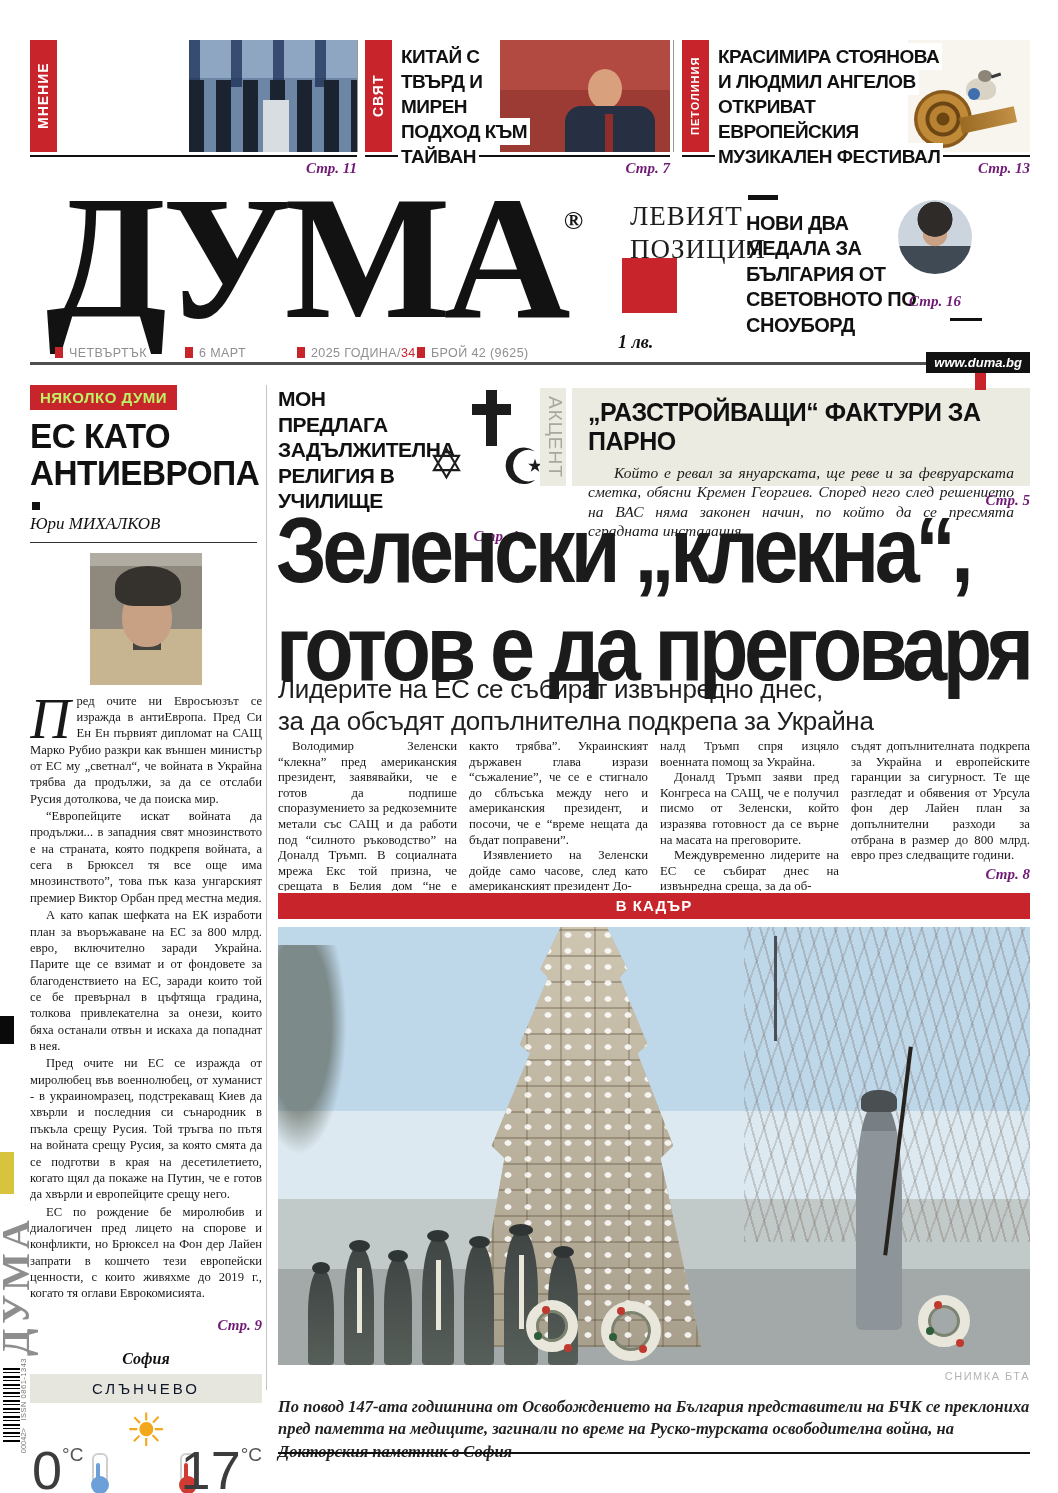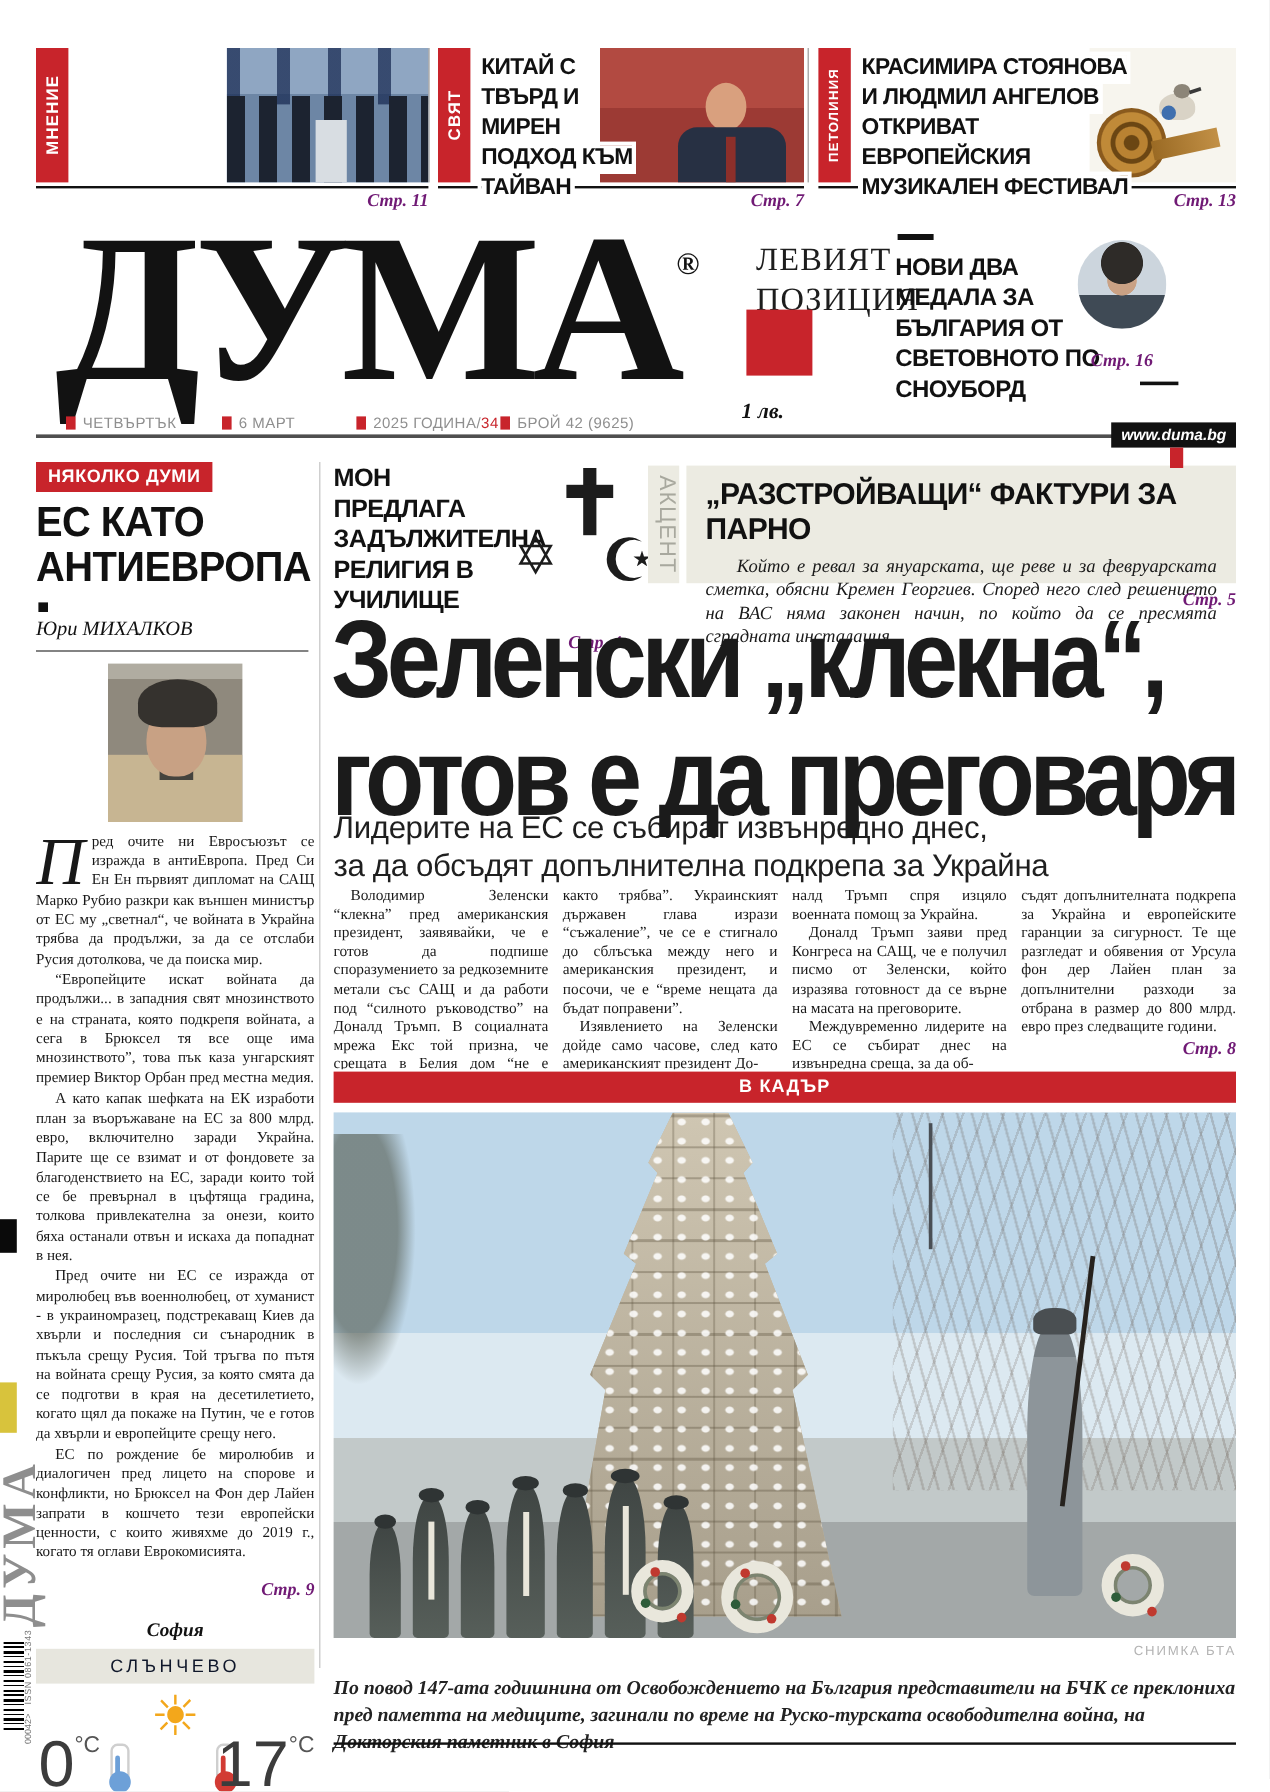--- a/index.html
+++ b/index.html
@@ -64,21 +64,21 @@
   .dl-red{color:#c8242b;}
   .dl-price{left:618px;top:332px;font:italic 700 18px "Liberation Serif",serif;}
   .dl-rule{left:30px;top:362px;width:1000px;height:3px;background:#4f4f4f;}
   .site-badge{right:28px;top:352px;display:flex;align-items:center;z-index:3;flex-direction:column;}
   .site-badge .txt{background:#111;color:#fff;font:italic 700 13px "Liberation Sans",sans-serif;padding:3px 8px;}
   .site-badge .sq{width:11px;height:17px;background:#c8242b;margin-left:4px;}
 
   
   .v-div{left:266px;top:385px;width:1px;height:1005px;background:#c4c4c4;}
   .opinion{left:30px;top:385px;width:232px;}
-  .op-kicker{display:inline-block;background:#c8242b;color:#ffffff;font:700 15px "Liberation Sans",sans-serif;
+  .op-kicker{display:inline-block;background:#c8242b;color:#bef264;font:700 15px "Liberation Sans",sans-serif;
              padding:4px 10px;letter-spacing:.5px;}
   .op-title{margin-top:8px;font-size:35px;line-height:1.05;transform:scaleX(.95);transform-origin:left;}
   .op-bullet{width:8px;height:8px;background:#111;margin:10px 0 4px 2px;}
   .op-author{font:italic 400 17px "Liberation Serif",serif;margin-top:2px;}
   .op-hr{border-top:1.5px solid #333;margin-top:8px;width:98%;}
   .op-photo{width:112px;height:132px;margin:10px auto 8px auto;position:relative;
       background:linear-gradient(180deg,#b0aca1 0 10%,#8f897d 10% 100%);overflow:hidden;}
   .op-photo .jacket{position:absolute;bottom:0;left:0;right:0;height:42%;background:#c7b592;}
   .op-photo .neck{position:absolute;bottom:26%;left:38%;width:28px;height:26px;background:#45433e;}
   .op-photo .face{position:absolute;top:26%;left:29%;width:50px;height:60px;border-radius:50% 50% 46% 46%;background:#c8a184;}

